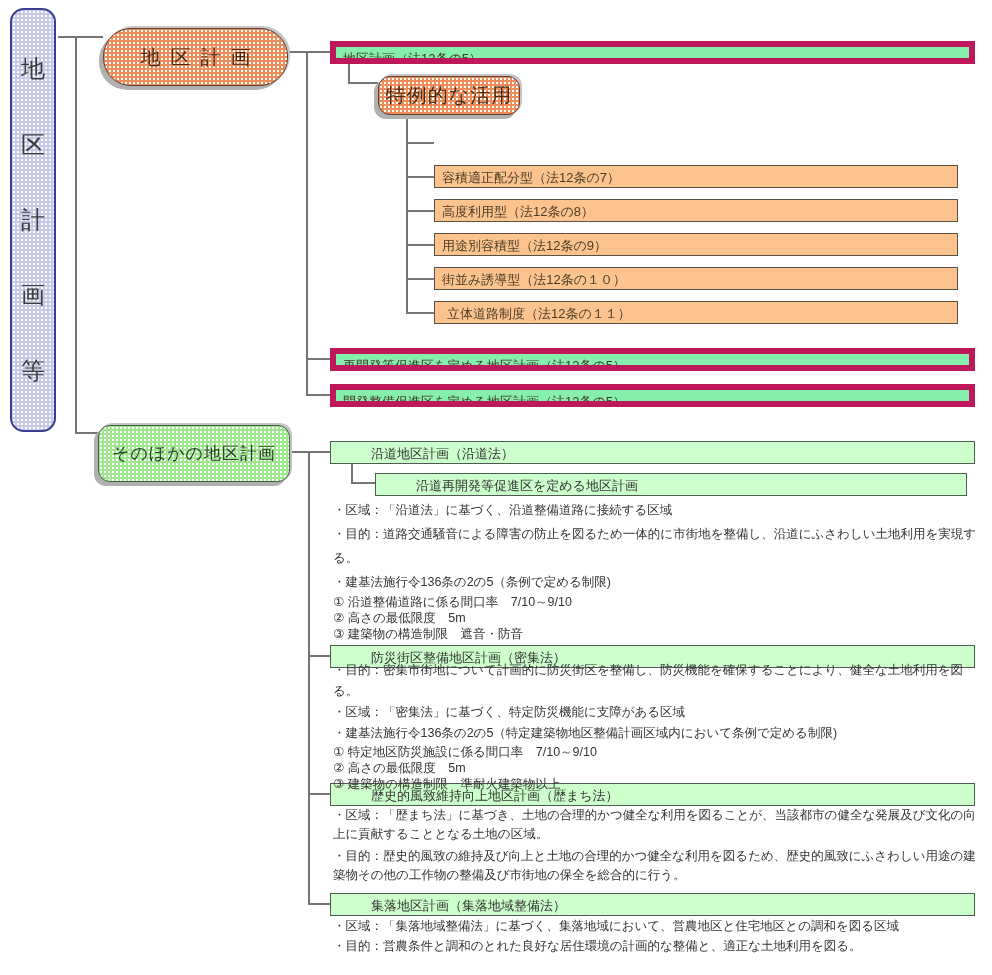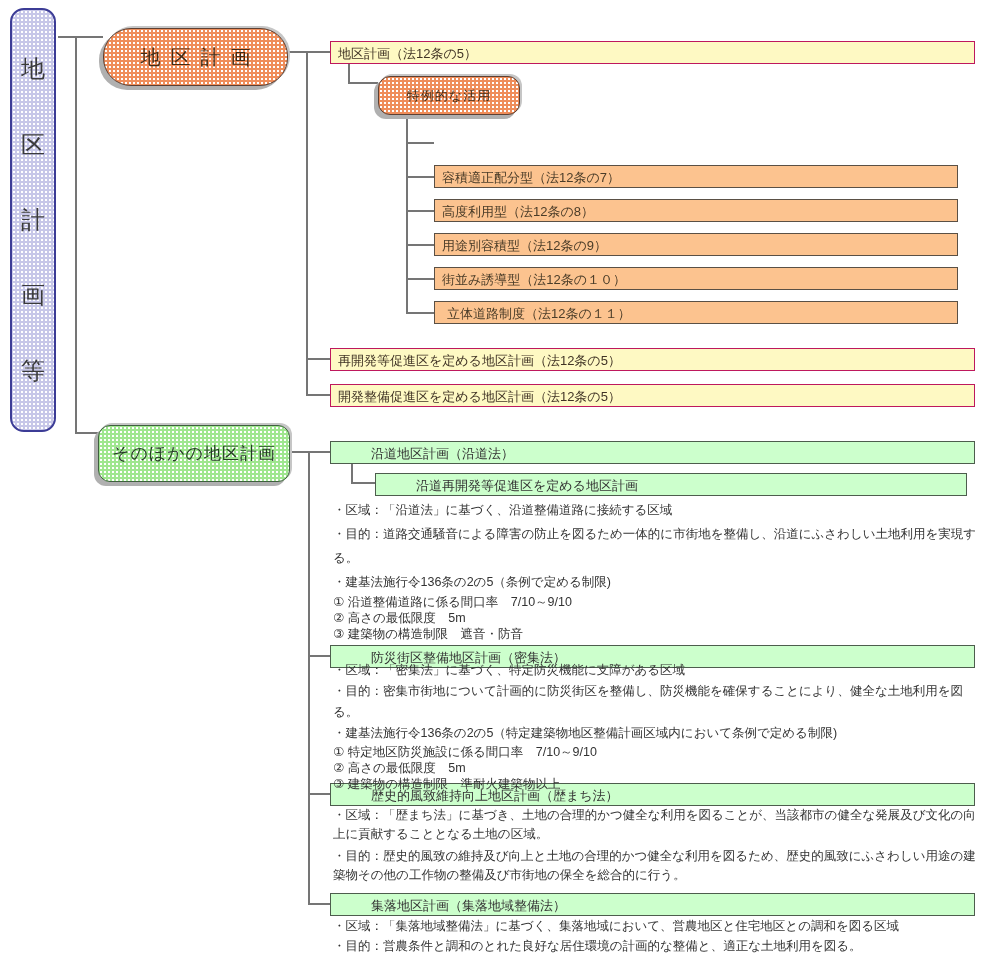--- a/index.html
+++ b/index.html
@@ -6,21 +6,21 @@
   #canvas{
     position:relative;width:992px;height:975px;background:#ffffff;
     font-family:"Liberation Sans","DejaVu Sans",sans-serif;color:#3b3b3b;
     overflow:hidden;
   }
   
   .ln{position:absolute;background:#757575;}
   
   .bar{position:absolute;height:23px;line-height:23px;font-size:13px;
        padding-left:7px;box-sizing:border-box;white-space:nowrap;overflow:hidden;}
-  .bar-dark{background:#fef9c3;border:1px solid #be185d;color:#403325;}
+  .bar-dark{background:#86efac;border:6px solid #be185d;color:#403325;}
   .bar-light{background:#fcc38f;border:1px solid #5a5045;color:#4a3c28;}
   .bar-green{background:#ccffcc;border:1px solid #4d5d4d;color:#333;padding-left:40px;}
   
   .node{
     position:absolute;display:flex;align-items:center;justify-content:center;
     box-sizing:border-box;text-align:center;
     box-shadow:-4px 4px 0 0 #b0b0b0, 2px -2px 0 0 #c6c6c6;
   }
   .node-orange{
     background-color:#ef8d5a;
@@ -28,21 +28,21 @@
     background-size:4px 4px;border:1px solid #5c4033;color:#402c18;
   }
   .node-green{
     background-color:#9fe68f;
     background-image:radial-gradient(circle,#ffffff 30%,rgba(255,255,255,0) 32%);
     background-size:4px 4px;border:1px solid #3f5f3f;color:#263c26;
   }
   #node-district{left:103px;top:28px;width:185px;height:58px;border-radius:28px;
     font-size:20px;letter-spacing:10px;padding-left:10px;}
   #node-special{left:378px;top:76px;width:142px;height:39px;border-radius:12px;
-    font-size:13px;letter-spacing:1px;}
+    font-size:20px;letter-spacing:1px;}
   #node-other{left:98px;top:425px;width:192px;height:57px;border-radius:12px;
     font-size:17px;letter-spacing:1px;}
   
   #root-bar{
     position:absolute;left:10px;top:8px;width:46px;height:424px;box-sizing:border-box;
     background-color:#c7c7e8;
     background-image:radial-gradient(circle,#ffffff 30%,rgba(255,255,255,0) 32%);
     background-size:4px 4px;
     border:2px solid #3c3c96;border-radius:14px;
     display:flex;flex-direction:column;align-items:center;justify-content:space-evenly;
@@ -125,22 +125,22 @@
   <div class="notes nb s1" style="top:498px;">
     <div class="bullet">・区域：「沿道法」に基づく、沿道整備道路に接続する区域</div>
     <div class="bullet">・目的：道路交通騒音による障害の防止を図るため一体的に市街地を整備し、沿道にふさわしい土地利用を実現する。</div>
     <div class="bullet">・建基法施行令136条の2の5（条例で定める制限)</div>
     <div class="num">① 沿道整備道路に係る間口率　7/10～9/10</div>
     <div class="num">② 高さの最低限度　5m</div>
     <div class="num">③ 建築物の構造制限　遮音・防音</div>
   </div>
 
   <div class="notes nb s2" style="top:660px;">
+    <div class="bullet">・目的：密集市街地について計画的に防災街区を整備し、防災機能を確保することにより、健全な土地利用を図る。</div>
     <div class="bullet">・区域：「密集法」に基づく、特定防災機能に支障がある区域</div>
-    <div class="bullet">・目的：密集市街地について計画的に防災街区を整備し、防災機能を確保することにより、健全な土地利用を図る。</div>
     <div class="bullet">・建基法施行令136条の2の5（特定建築物地区整備計画区域内において条例で定める制限)</div>
     <div class="num">① 特定地区防災施設に係る間口率　7/10～9/10</div>
     <div class="num">② 高さの最低限度　5m</div>
     <div class="num">③ 建築物の構造制限　準耐火建築物以上</div>
   </div>
 
   <div class="notes nb s3" style="top:806px;">
     <div class="bullet">・区域：「歴まち法」に基づき、土地の合理的かつ健全な利用を図ることが、当該都市の健全な発展及び文化の向上に貢献することとなる土地の区域。</div>
     <div class="bullet">・目的：歴史的風致の維持及び向上と土地の合理的かつ健全な利用を図るため、歴史的風致にふさわしい用途の建築物その他の工作物の整備及び市街地の保全を総合的に行う。</div>
   </div>

